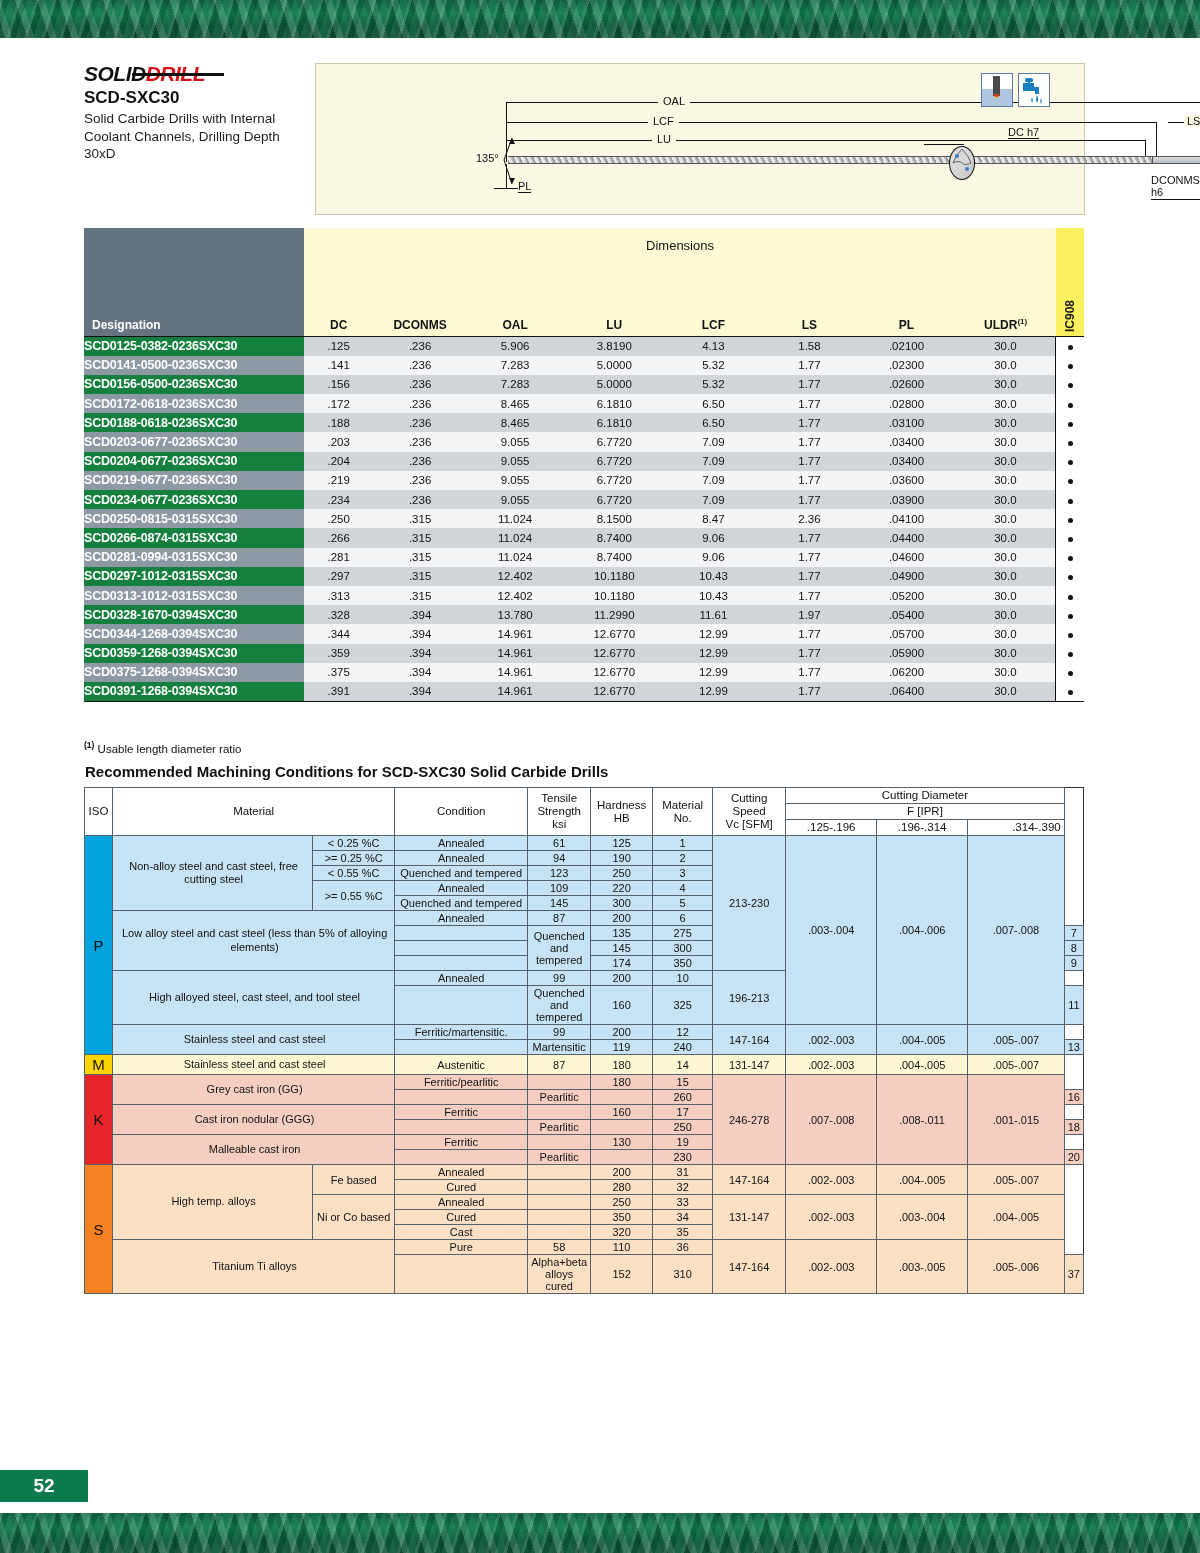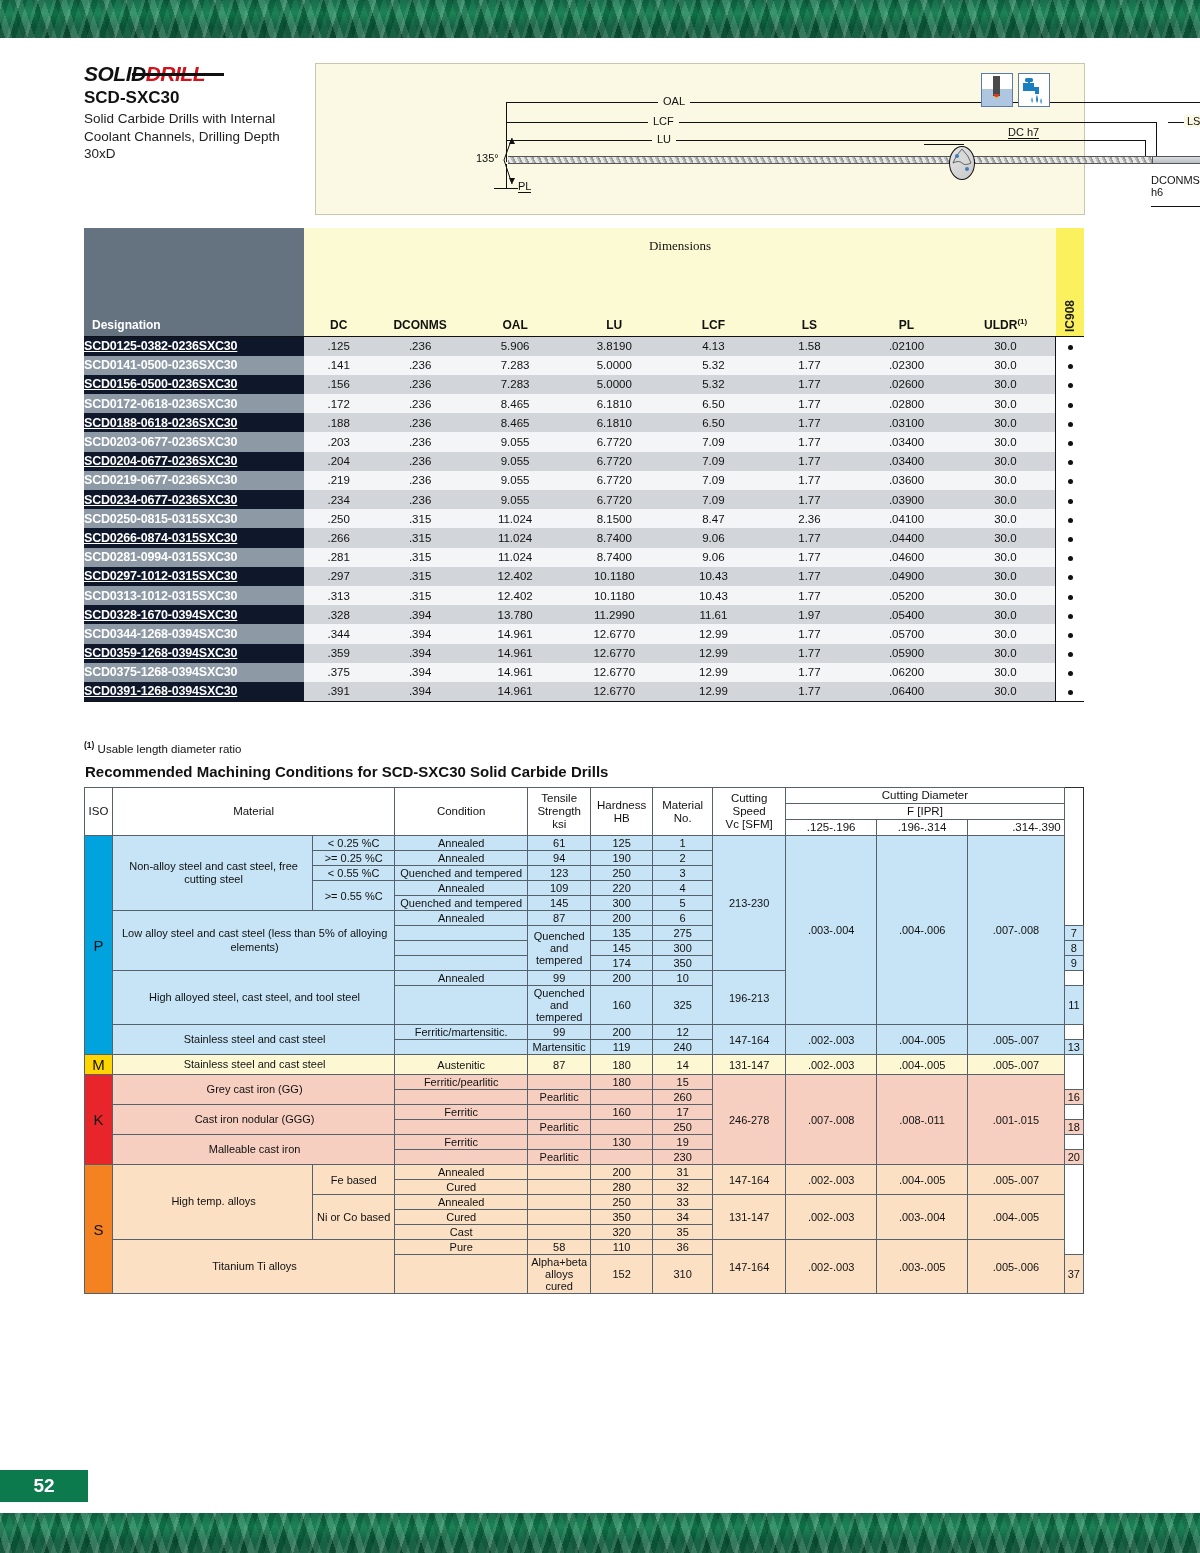--- a/index.html
+++ b/index.html
@@ -49,32 +49,32 @@
              background:linear-gradient(135deg,#e6e6e6,#c8c8c8); }
 
   
   table { border-collapse:collapse; }
   .dimtable { position:absolute; left:84px; top:228px; width:1000px; font-size:11.5px; }
   .dimtable .corner { background:#65727f; width:211px; }
   .dimtable .dimhdr { background:#fcfad2; }
   .dimtable .ic908 { background:#fbf05e; width:27px; }
   .dimtable th, .dimtable td { padding:0; }
   .dim-title { font-size:13px; font-weight:normal; color:#111; height:82px;
-               vertical-align:top; padding-top:10px !important;font-family:Liberation Serif, serif; }
+               vertical-align:top; padding-top:10px !important; }
   .dim-colh { font-size:12px; font-weight:bold; text-align:center; color:#111; height:26px; vertical-align:bottom;
               padding-bottom:4px !important; }
   .desig-h { color:#fff; font-size:12px; font-weight:bold; text-align:left; padding-left:8px !important;
              vertical-align:bottom; padding-bottom:4px !important; }
   .vert-ic { writing-mode:vertical-rl; transform:rotate(180deg); font-size:12px; font-weight:bold;
              white-space:nowrap; }
   .ic-cell-wrap { height:108px; display:flex; align-items:flex-end; justify-content:center; padding-bottom:4px; }
   .drow td { height:19.2px; }
   .desig { font-weight:bold; color:#fff; font-size:12.5px; padding-left:8px; letter-spacing:-.2px;
            white-space:nowrap; }
-  .desig-a { background:#0f172a;text-decoration:underline; }
+  .desig-a { background:#15803d; }
   .desig-b { background:#8d99a4; }
   .num { text-align:center; color:#111; font-size:11.5px; }
   .row-a { background:#d2d6da; }
   .row-b { background:#f4f5f6; }
   .dot-cell { text-align:center; border-left:1.5px solid #111; background:#fff; }
   .dot { display:inline-block; width:5px; height:5px; background:#111; border-radius:50%; }
   .dim-top-rule { border-top:1.5px solid #111; }
   .dim-bot-rule { border-bottom:1.5px solid #111; }
   .footnote { position:absolute; left:84px; top:724px; font-size:11.5px; color:#111;margin-top:16px; }
   .footnote sup { font-size:8.5px; font-weight:bold; }
@@ -140,21 +140,21 @@
   <svg width="60" height="60" style="position:absolute;left:168px;top:70px;">
     <path d="M28 4 L20 26 L28 50" stroke="#111" fill="none" stroke-width="1"></path>
     <path d="M28 4 L25 10 L31 10 Z" fill="#111"></path>
     <path d="M28 50 L25 44 L31 44 Z" fill="#111"></path>
   </svg>
 
   <div class="arrowline" style="left:178px;top:124px;width:24px;"></div>
   <div class="tick" style="left:190px;top:100px;height:24px;"></div>
   <div class="dim-label" style="left:202px;top:116px;border-bottom:1px solid #111;">PL</div>
 
-  <div class="dim-label" style="left:835px;top:110px;border-bottom:1px solid #111;padding-bottom:8px;">DCONMS h6</div>
+  <div class="dim-label" style="left:835px;top:110px;border-bottom:1px solid #111;padding-bottom:1px;">DCONMS h6</div>
 
   <div class="endview" style="left:633px;top:82px;"></div>
   <svg width="26" height="34" style="position:absolute;left:633px;top:82px;">
     <path d="M13 3 Q6 10 4 17 Q10 14 13 17 Q16 20 22 17 Q20 10 13 3" fill="#d8d8d8" stroke="#333" stroke-width=".7"></path>
     <circle cx="8" cy="10" r="2" fill="#3f7fc1"></circle>
       <circle cx="18" cy="23" r="2" fill="#3f7fc1"></circle>
   </svg>
   <div class="arrowline" style="left:608px;top:80px;width:40px;"></div>
   <div class="dim-label" style="left:672px;top:62px;border-bottom:1px solid #111;margin-left:20px;">DC h7</div>
 

